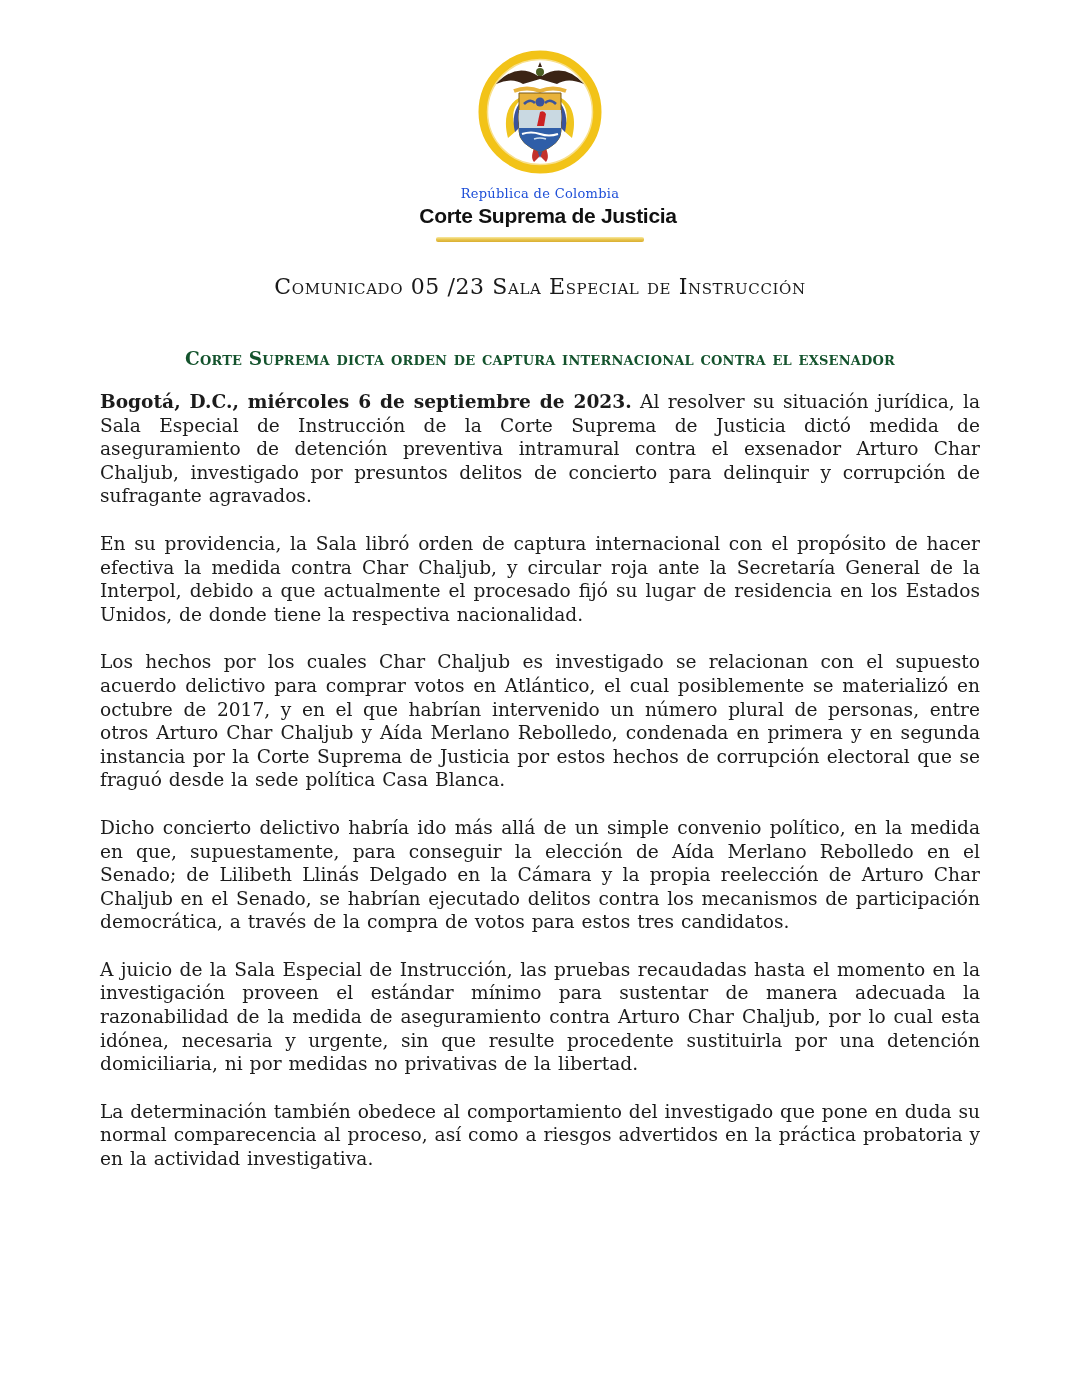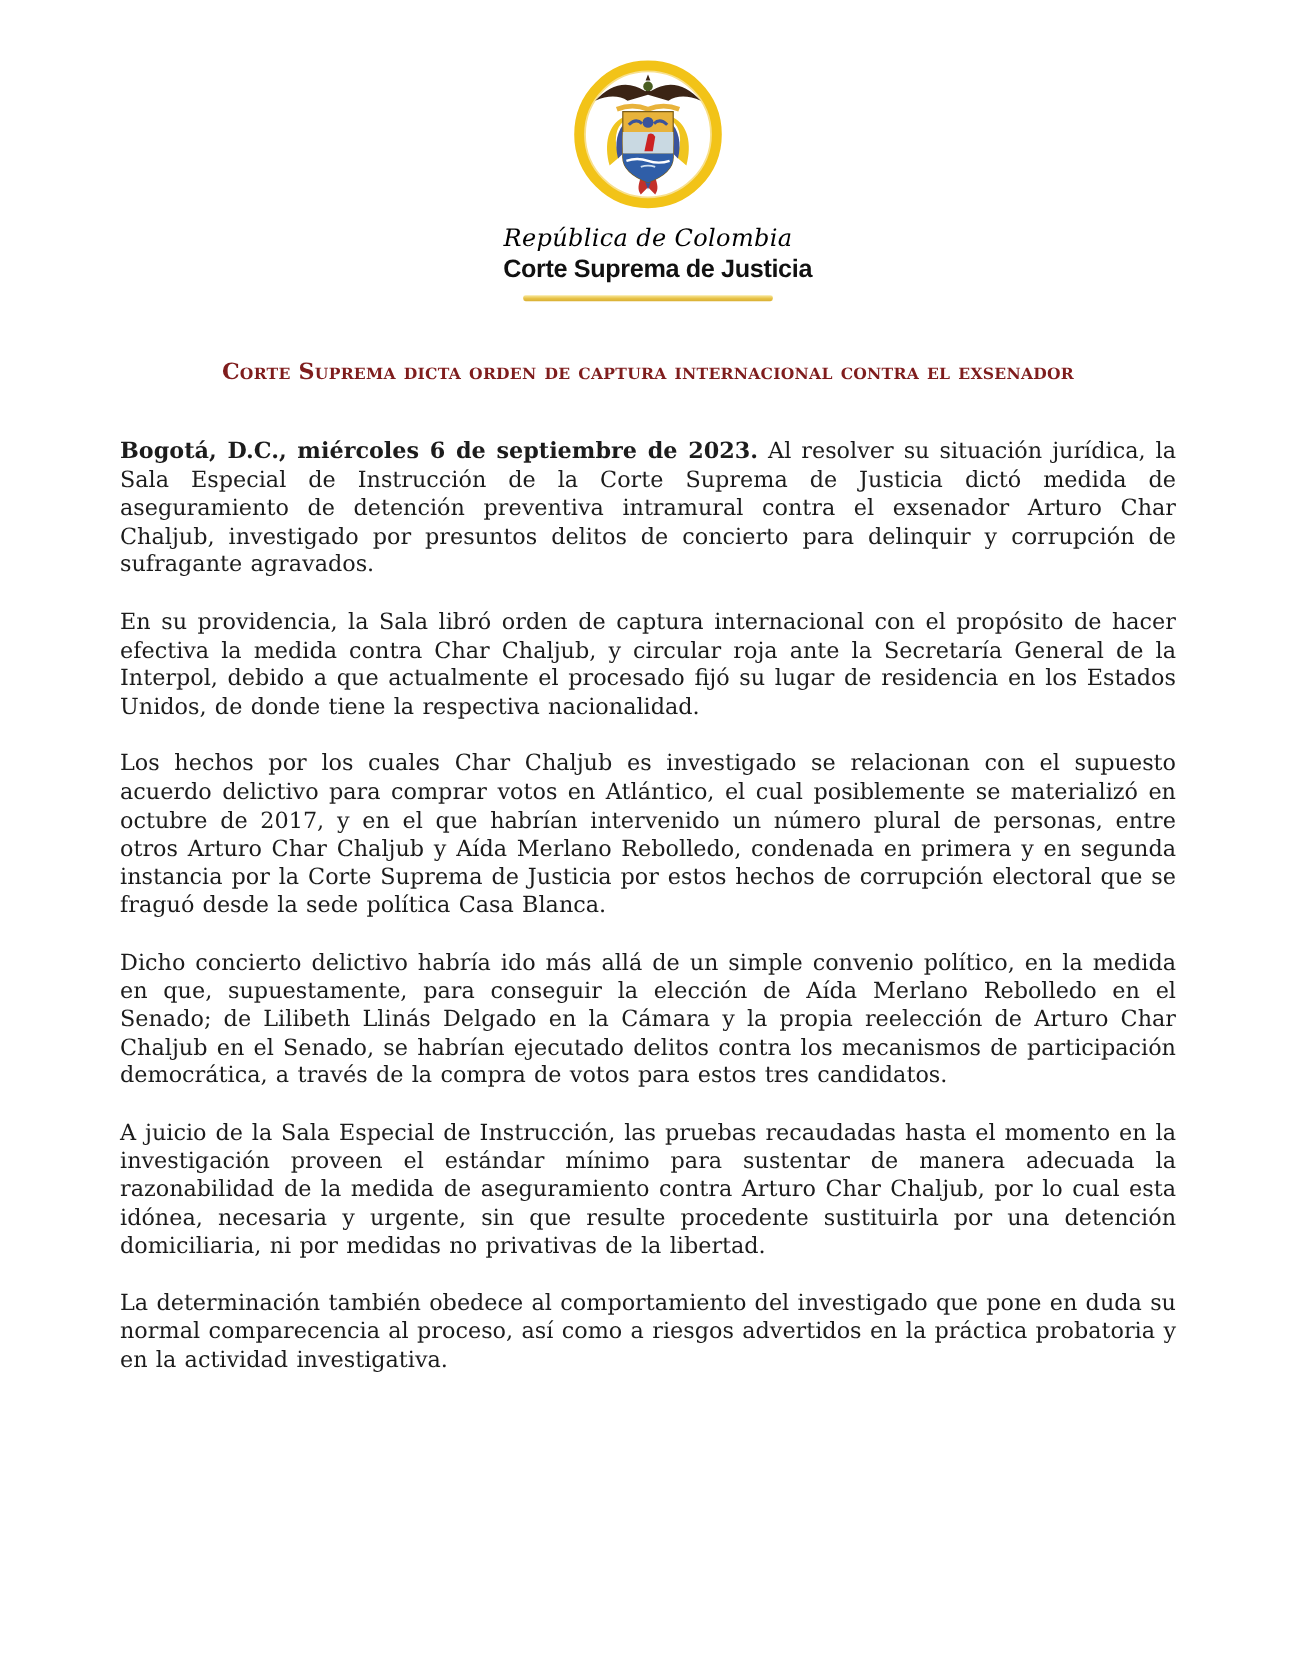--- a/index.html
+++ b/index.html
@@ -17,24 +17,23 @@
   .header {
     padding-top: 46px;
     text-align: center;
   }
   .logo-wrap {
     display: flex;
     justify-content: center;
   }
   .republic {
     margin-top: 8px;
-    font-size: 20px;
-    color: #000000;
+    font-size: 13px;
+    color: #1d4ed8;
     letter-spacing: 0.3px;
-    font-style: italic;
   }
   .court-name {
     margin-top: 3px;
     font-family: "Liberation Sans", sans-serif;
     font-weight: bold;
     font-size: 21px;
     letter-spacing: -0.3px;
     color: #111111;
     padding-left: 16px;
   }
@@ -54,25 +53,25 @@
     color: #1a1a1a;
   }
   .headline {
     margin-top: 46px;
     text-align: center;
     font-variant: small-caps;
     font-weight: bold;
     font-size: 18.5px;
     letter-spacing: 0.2px;
     line-height: 28px;
-    color: #7f1d1d;
+    color: #14532d;
     padding: 0 70px;
   }
   .body-text {
-    margin-top: 40px;
+    margin-top: 17px;
     padding: 0 100px;
   }
   .body-text p {
     text-align: justify;
     font-size: 18.6px;
     line-height: 23.6px;
     margin-bottom: 24px;
     color: #1c1c1c;
     word-spacing: 1px;
   }
@@ -123,20 +122,21 @@
       </svg>
     </div>
 
     <div class="republic">República de Colombia</div>
 
     <div class="court-name">Corte Suprema de Justicia</div>
 
     <div class="gold-rule"></div>
   </div>
 
+  <div class="comunicado-title">Comunicado 05 /23 Sala Especial de Instrucción</div>
 
   <div class="headline">
     <div>Corte Suprema dicta orden de captura internacional contra el exsenador</div>
   </div>
 
   <div class="body-text">
     <p><span class="lead-bold">Bogotá, D.C., miércoles 6 de septiembre de 2023.</span><span> Al resolver su situación jurídica, la Sala Especial de Instrucción de la Corte Suprema de Justicia dictó medida de aseguramiento de detención preventiva intramural contra el exsenador Arturo Char Chaljub, investigado por presuntos delitos de concierto para delinquir y corrupción de sufragante agravados.</span></p>
     <p>En su providencia, la Sala libró orden de captura internacional con el propósito de hacer efectiva la medida contra Char Chaljub, y circular roja ante la Secretaría General de la Interpol, debido a que actualmente el procesado fijó su lugar de residencia en los Estados Unidos, de donde tiene la respectiva nacionalidad.</p>
     <p>Los hechos por los cuales Char Chaljub es investigado se relacionan con el supuesto acuerdo delictivo para comprar votos en Atlántico, el cual posiblemente se materializó en octubre de 2017, y en el que habrían intervenido un número plural de personas, entre otros Arturo Char Chaljub y Aída Merlano Rebolledo, condenada en primera y en segunda instancia por la Corte Suprema de Justicia por estos hechos de corrupción electoral que se fraguó desde la sede política Casa Blanca.</p>
     <p>Dicho concierto delictivo habría ido más allá de un simple convenio político, en la medida en que, supuestamente, para conseguir la elección de Aída Merlano Rebolledo en el Senado; de Lilibeth Llinás Delgado en la Cámara y la propia reelección de Arturo Char Chaljub en el Senado, se habrían ejecutado delitos contra los mecanismos de participación democrática, a través de la compra de votos para estos tres candidatos.</p>

